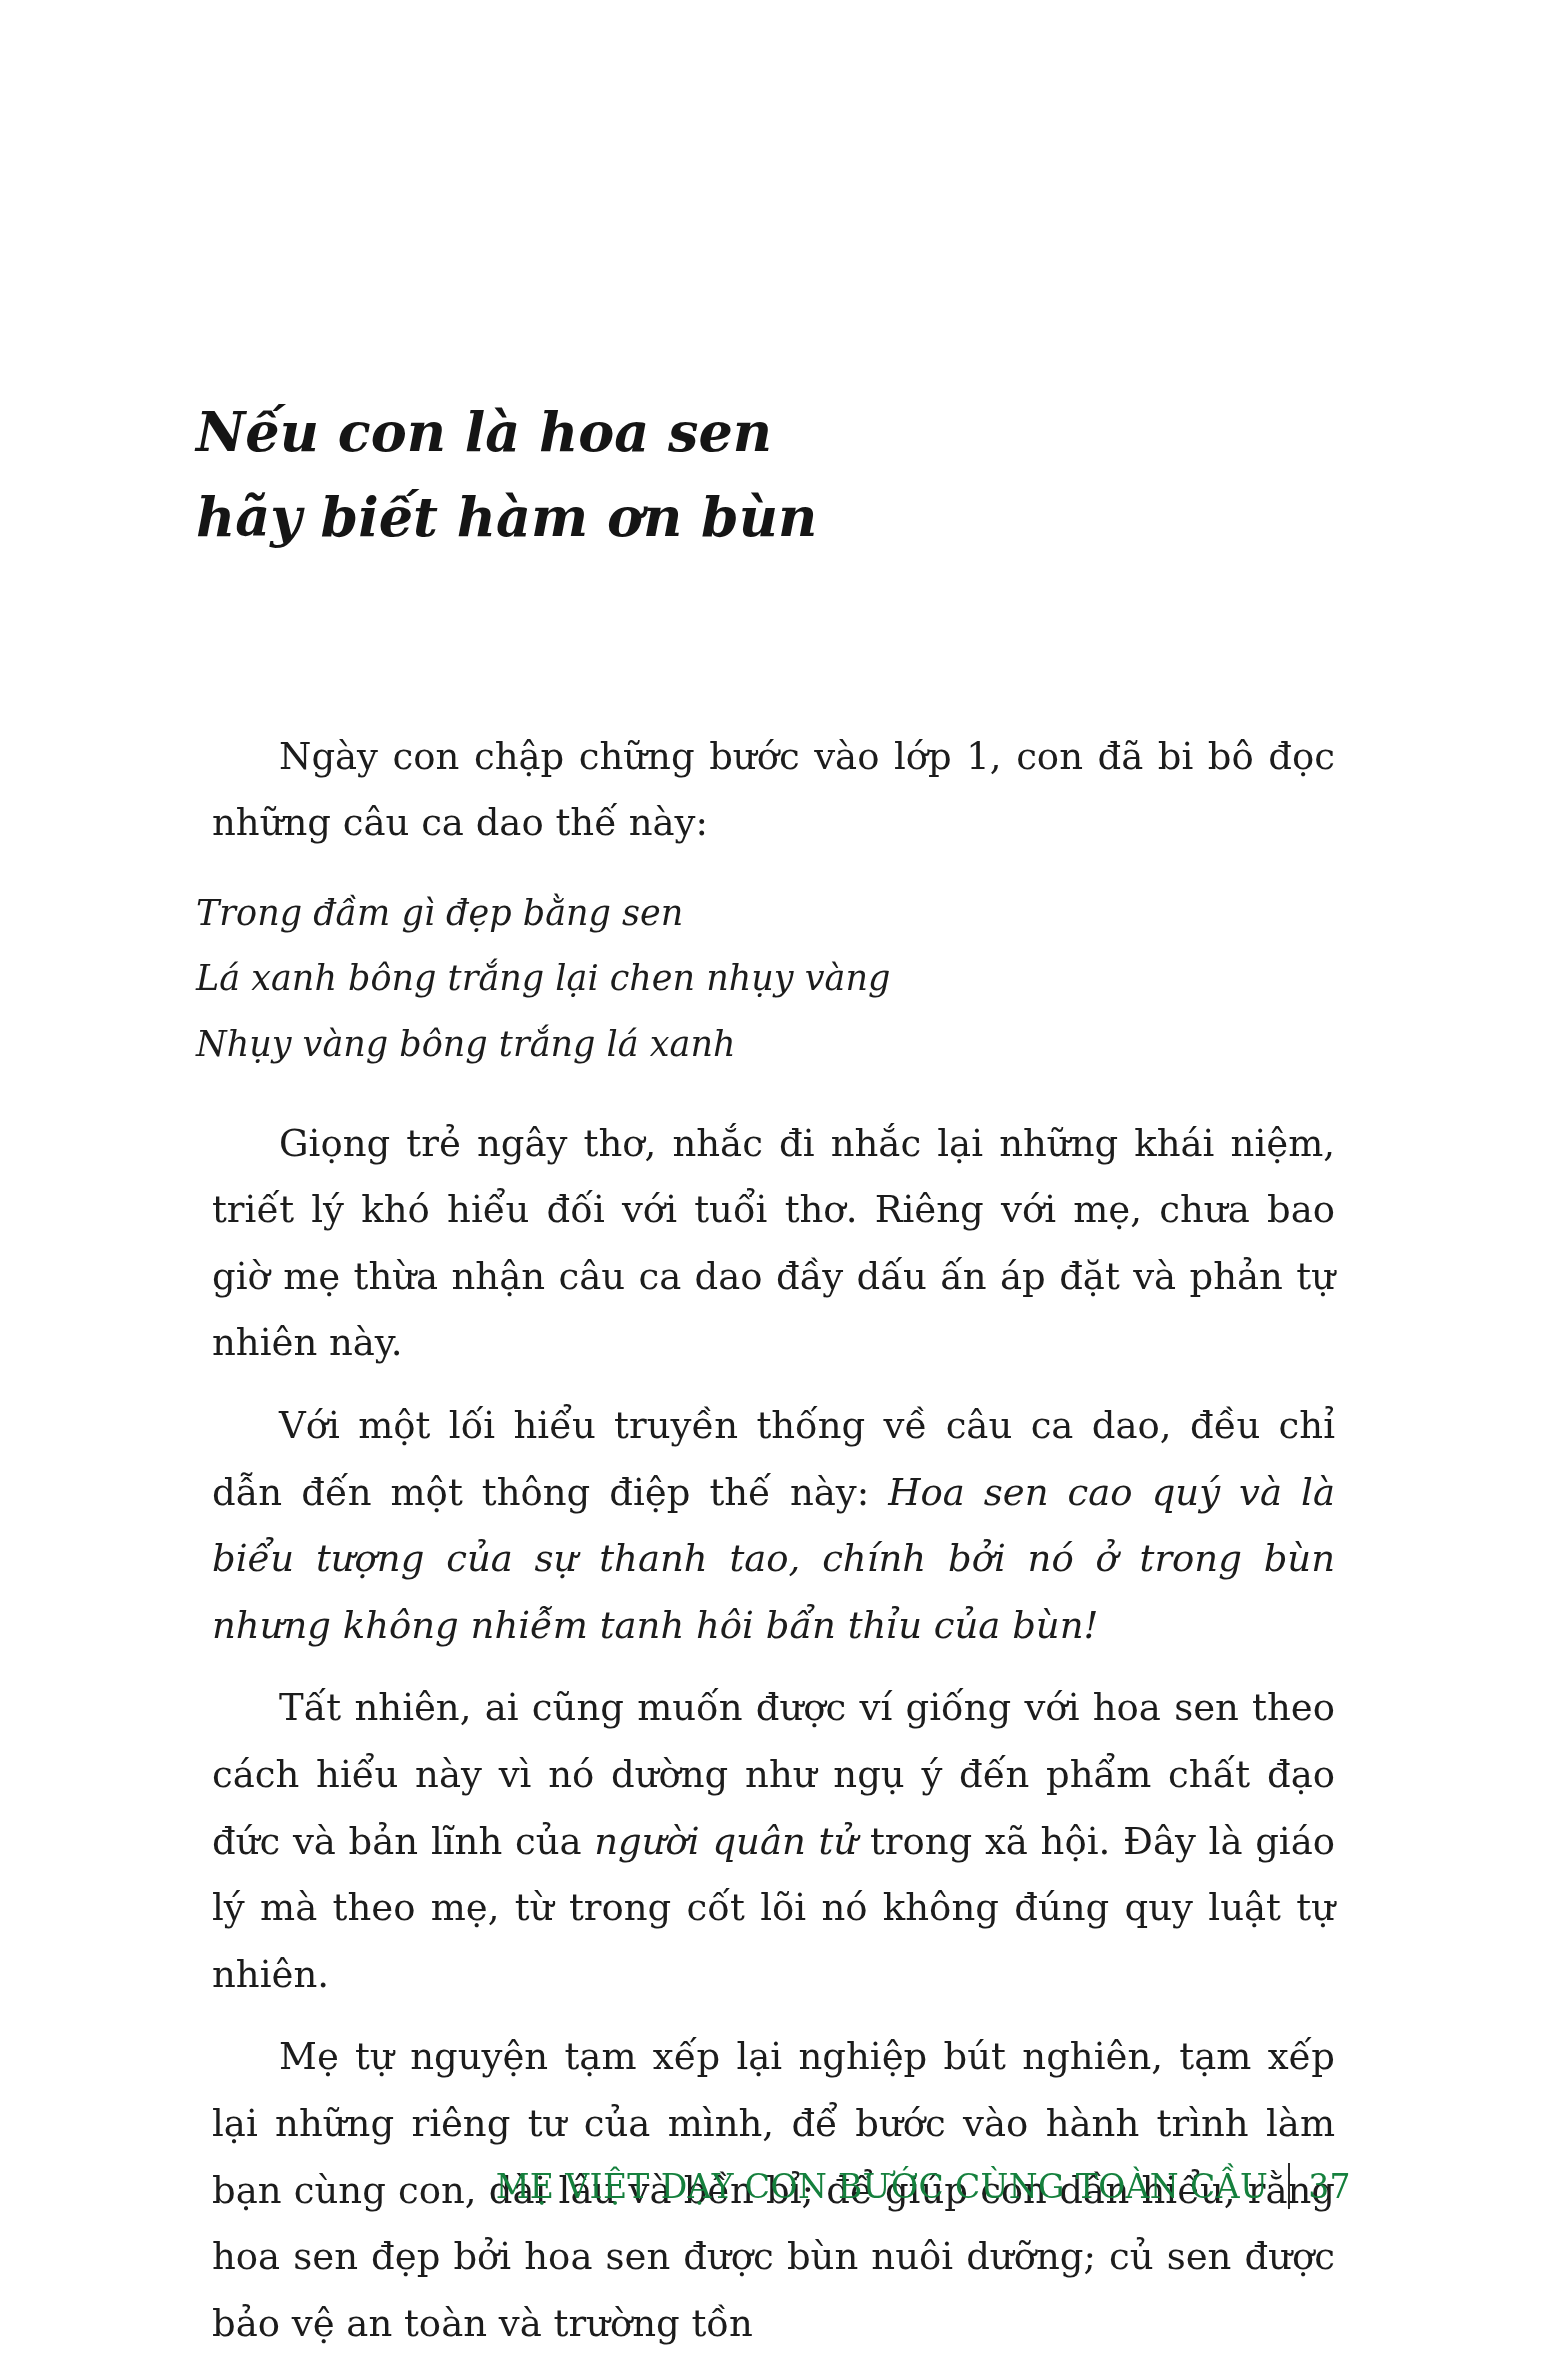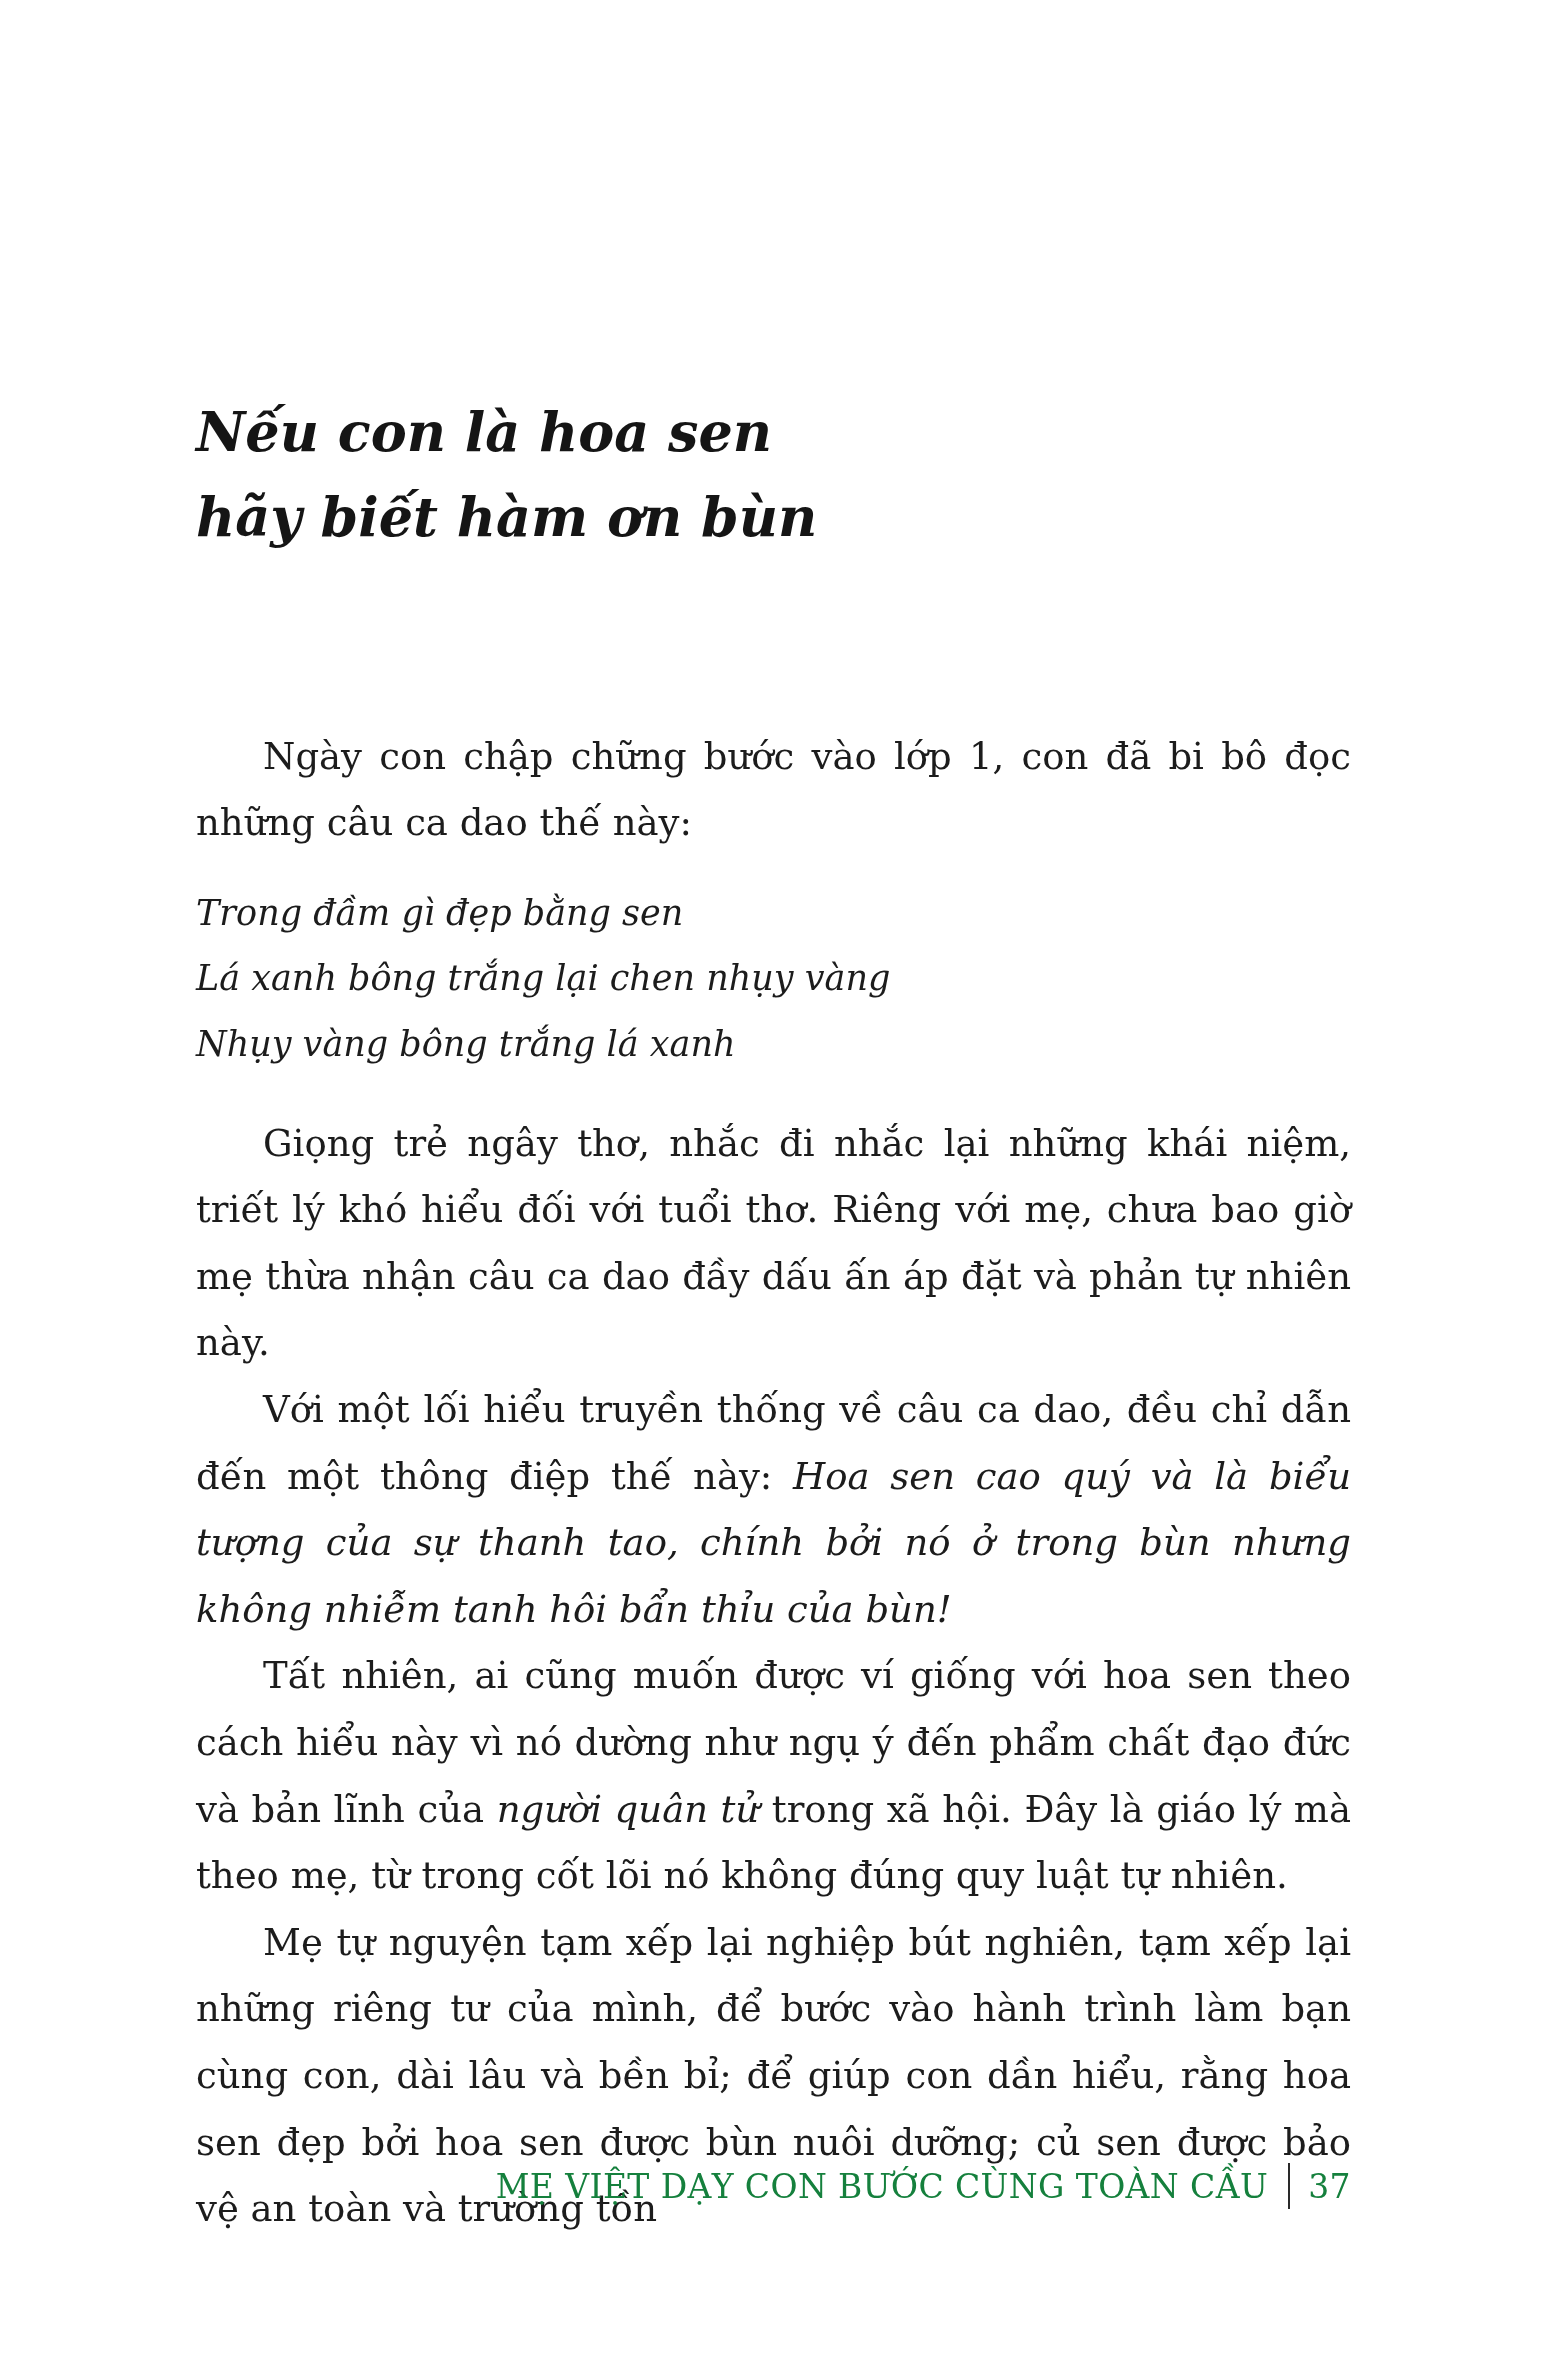--- a/index.html
+++ b/index.html
@@ -30,21 +30,21 @@
     color: #151515;
   }
   .body-text {
     margin-top: 163px;
     font-size: 37px;
     line-height: 1.80;
     text-align: justify;
     color: #1c1c1c;
   }
   .body-text p {
-    margin: 0;
+    margin: 16px;
     text-indent: 67px;
   }
   .poem {
     margin: 24.5px 0 34px 0;
     text-align: left;
     font-style: italic;
     font-size: 35px;
     line-height: 1.86;
   }
   .poem .poem-line {

